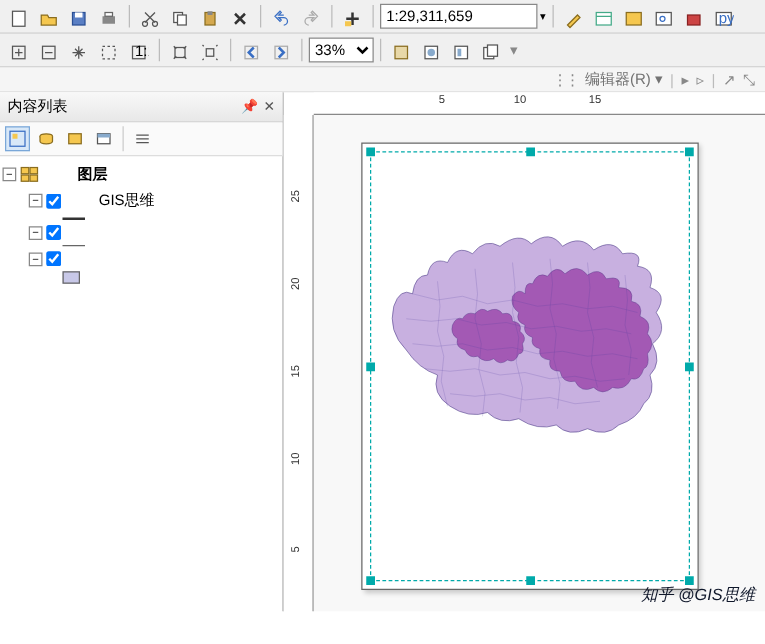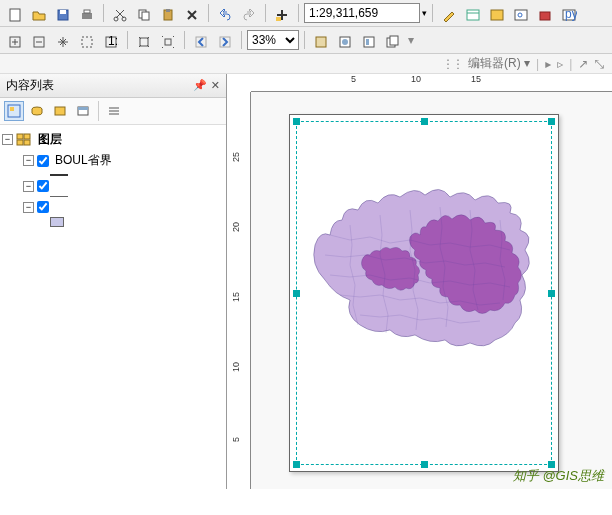--- a/index.html
+++ b/index.html
@@ -1,57 +1,57 @@
 <!DOCTYPE html>
 <html><head>
 <meta charset="utf-8">
 <style>
 * { box-sizing: border-box; margin: 0; padding: 0; font-family: "Microsoft YaHei", Arial, sans-serif; font-size: 12px; }
 body { background: #fff; width: 612px; height: 515px; overflow: hidden; }
 .toolbar { display: flex; align-items: center; gap: 2px; padding: 2px 4px; border-bottom: 1px solid #ccc; background: #f0f0f0; flex-wrap: wrap; }
 .toolbar.second { border-bottom: 1px solid #ccc; }
 .tb-icon { width: 22px; height: 22px; display: flex; align-items: flex-end; justify-content: center; cursor: pointer; border: 1px solid transparent; border-radius: 2px; }
 .tb-sep { width: 1px; height: 18px; background: #bbb; margin: 0 3px; }
-.scale-input { width: 116px; height: 20px; border: 1px solid #888; padding: 0 4px; background: #fff; }
+.scale-input { width: 126px; height: 20px; border: 1px solid #888; padding: 0 4px; background: #fff; }
 .zoom-select { width: 52px; height: 20px; border: 1px solid #888; background: #fff; }
 .editor-bar { display: flex; align-items: center; gap: 6px; padding: 1px 8px; justify-content: flex-end; background: #f5f5f5; border-bottom: 1px solid #ddd; }
 .editor-bar .drag { color: #888; letter-spacing: -2px; }
 .editor-label { color: #737373; }
 .main { display: flex; height: calc(100% - 100px); }
 .toc { width: 227px; border-right: 1px solid #999; background: #fff; display: flex; flex-direction: column; }
 .toc-header { display: flex; align-items: center; justify-content: space-between; padding: 3px 6px; background: linear-gradient(#f8f8f8,#e8e8e8); border-bottom: 1px solid #ccc; }
 .toc-title { font-weight: normal; }
 .toc-ctrl { display: flex; gap: 4px; }
 .toc-ctrl span { cursor: pointer; color: #555; font-size: 11px; }
 .toc-toolbar { display: flex; gap: 3px; padding: 3px 4px; border-bottom: 1px solid #ddd; background: #fafafa; }
 .toc-btn { width: 20px; height: 20px; display: flex; align-items: center; justify-content: center; cursor: pointer; border: 1px solid transparent; }
 .toc-btn.active { border: 1px solid #7aa7d8; background: #d8e8f8; }
 .tree { padding: 4px 2px; }
 .tree-row { display: flex; align-items: center; gap: 3px; padding: 1px 0; }
 .tree-indent { display: inline-block; }
 .expander { width: 11px; height: 11px; border: 1px solid #888; display: flex; align-items: center; justify-content: center; font-size: 9px; line-height: 1; cursor: pointer; background: #fff; }
 .cb { width: 12px; height: 12px; }
-.layer-label { padding: 1px 3px; }
+.layer-label { padding: 1px 3px; margin-left: 24px; }
 .layer-label.selected { background: #2a6fc9; color: #fff; }
 .symbol-line { width: 18px; height: 2px; background: #333; margin-left: 48px; margin-top: 3px; margin-bottom: 3px; }
 .symbol-box { width: 14px; height: 10px; background: #c8c8e8; border: 1px solid #666; margin-left: 48px; margin-top: 3px; }
 .map-area { flex: 1; background: #fff; position: relative; }
 .ruler-h { position: absolute; top: 0; left: 24px; right: 0; height: 18px; border-bottom: 1px solid #888; background: #fff; }
 .ruler-h .tick { position: absolute; top: 0; font-size: 9px; color: #333; }
 .ruler-v { position: absolute; top: 18px; left: 0; width: 24px; bottom: 0; border-right: 1px solid #888; background: #fff; }
 .ruler-v .tick { position: absolute; left: 4px; font-size: 9px; color: #333; transform: rotate(-90deg); transform-origin: left top; }
 .canvas { position: absolute; top: 18px; left: 24px; right: 0; bottom: 0; background: #f8f8f8; overflow: hidden; }
 .page { position: absolute; top: 22px; left: 38px; width: 270px; height: 358px; background: #fff; border: 1px solid #666; box-shadow: 2px 2px 4px rgba(0,0,0,0.2); }
 .frame-dash { position: absolute; top: 6px; left: 6px; right: 6px; bottom: 6px; border: 1px dashed #0aa; }
 .handle { position: absolute; width: 7px; height: 7px; background: #0aa; }
 .h-nw { top: -4px; left: -4px; } .h-n { top: -4px; left: 50%; margin-left: -3px; } .h-ne { top: -4px; right: -4px; }
 .h-w { top: 50%; left: -4px; margin-top: -3px; } .h-e { top: 50%; right: -4px; margin-top: -3px; }
 .h-sw { bottom: -4px; left: -4px; } .h-s { bottom: -4px; left: 50%; margin-left: -3px; } .h-se { bottom: -4px; right: -4px; }
 .map-svg { position: absolute; top: 60px; left: 10px; width: 248px; height: 200px; }
-.watermark { position: absolute; bottom: 4px; right: 8px; color: #4d7c0f; font-size: 13px; font-style: italic; }
+.watermark { position: absolute; bottom: 4px; right: 8px; color: #0f172a; font-size: 13px; font-style: italic; }
 svg { display: block; }
 </style>
 </head>
 <body>
 
 <div class="toolbar">
   <div class="tb-icon">
       <svg width="16" height="16">
         <rect x="3" y="2" width="10" height="12" fill="#fff" stroke="#555"></rect>
       </svg>
@@ -302,21 +302,21 @@
               <rect x="8" y="7" width="6" height="5" fill="#f5c74f" stroke="#8a6d1f"></rect>
             </svg>
           </span>
         <span class="layer-label" style="font-weight:bold">图层</span>
       </div>
 
       <div class="tree-row">
         <span class="tree-indent" style="width:18px"></span>
         <span class="expander">−</span>
         <input type="checkbox" class="cb" checked="" style="">
-        <span class="layer-label">BOUL省界</span>
+        <span class="layer-label">GIS思维</span>
       </div>
       <div class="symbol-line"></div>
 
       <div class="tree-row">
         <span class="tree-indent" style="width:18px"></span>
         <span class="expander">−</span>
         <input type="checkbox" class="cb" checked="" style="">
       </div>
       <div class="symbol-line" style="height:1px;background:#666"></div>
 

